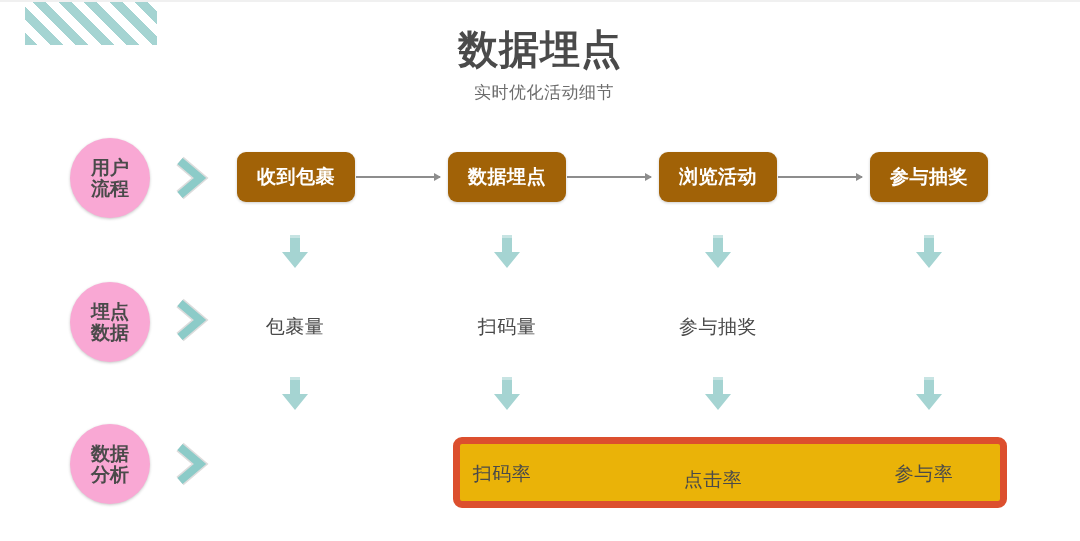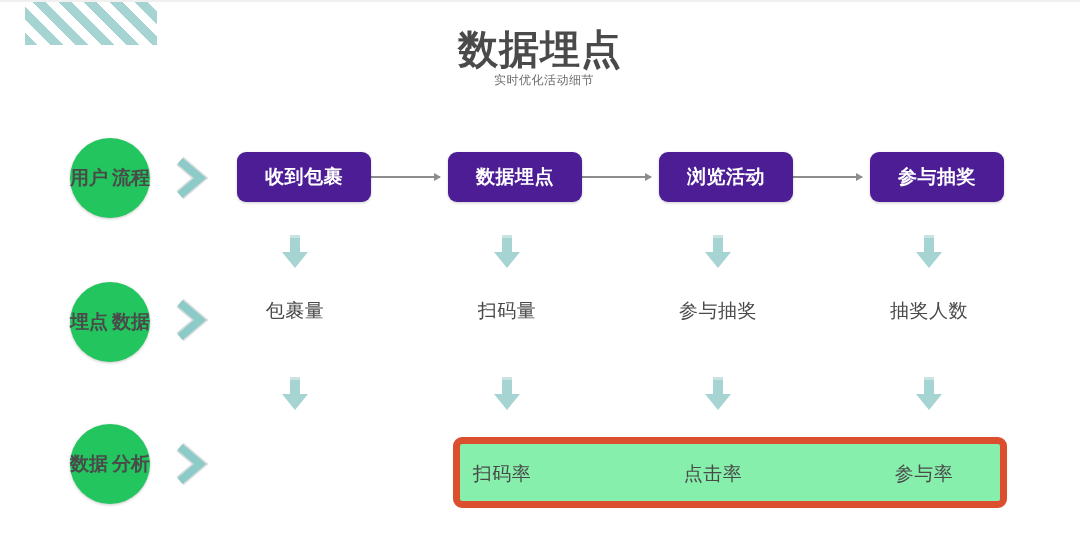--- a/index.html
+++ b/index.html
@@ -55,21 +55,22 @@
     text-align: center;
   }
   .slide-title {
     font-size: 40px;
     font-weight: bold;
     color: #4a4a4a;
     letter-spacing: 1px;
     line-height: 1.15;
   }
   .slide-subtitle {
-    font-size: 12px;
+    margin-top: 9px;
+    font-size: 17px;
     color: #6d6d6d;
     letter-spacing: 0.5px;
     padding-left: 8px;
   }
 
   
   .row {
     position: absolute;
     left: 0;
     width: 1080px;
@@ -78,25 +79,26 @@
   .row-data   { top: 282px; height: 78px; }
   .row-analys { top: 424px; height: 86px; }
 
   
   .badge {
     position: absolute;
     left: 70px;
     width: 80px;
     height: 80px;
     border-radius: 50%;
-    background: #22c55e;
+    background: #f9a8d4;
     box-shadow: 0 1px 3px rgba(0,0,0,0.22);
     display: flex;
+    flex-direction: column;
     align-items: center;
-    justify-content: space-between;
+    justify-content: center;
     color: #4a4a4a;
     font-weight: bold;
     font-size: 19px;
     line-height: 1.12;
   }
   .row-flow   .badge { top: 0px; }
   .row-data   .badge { top: 0px; }
   .row-analys .badge { top: 0px; }
   .badge span { display: block; }
 
@@ -108,25 +110,25 @@
     height: 50px;
   }
   .row-flow   .chevron { top: 15px; }
   .row-data   .chevron { top: 13px; }
   .row-analys .chevron { top: 15px; }
   .chevron svg { display: block; }
 
   
   .pbox {
     position: absolute;
-    width: 134px;
+    width: 118px;
     height: 50px;
     top: 14px;
     border-radius: 9px;
-    background: #4c1d95;
+    background: #a16207;
     box-shadow: 0 1px 3px rgba(0,0,0,0.2);
     color: #ffffff;
     font-weight: bold;
     font-size: 19px;
     display: flex;
     align-items: center;
     justify-content: center;
     letter-spacing: 0.5px;
   }
   .pbox.c0 { left: 237px; }
@@ -172,21 +174,21 @@
   }
   .darrow.c0 { left: 280px; }
   .darrow.c1 { left: 492px; }
   .darrow.c2 { left: 703px; }
   .darrow.c3 { left: 914px; }
   .darrow svg { display: block; }
 
   
   .metric {
     position: absolute;
-    top: 16px;
+    top: 32px;
     width: 160px;
     text-align: center;
     font-size: 19px;
     color: #4a4a4a;
     letter-spacing: 0.5px;
   }
   .metric.c0 { left: 215px; }
   .metric.c1 { left: 427px; }
   .metric.c2 { left: 638px; }
   .metric.c3 { left: 849px; }
@@ -194,38 +196,38 @@
   
   .redbox {
     position: absolute;
     left: 453px;
     top: 437px;
     width: 554px;
     height: 71px;
     box-sizing: border-box;
     border: 7px solid #dc4f2e;
     border-radius: 9px;
-    background: #86efac;
+    background: #eab308;
   }
   .redbox-inner {
     position: relative;
     width: 100%;
     height: 100%;
   }
   .kpi {
     position: absolute;
     top: 17px;
     width: 150px;
     text-align: center;
     font-size: 19px;
     color: #4a4a4a;
     letter-spacing: 0.5px;
   }
   .kpi.c1 { left: -33px; }
-  .kpi.c2 { left: 178px; }
+  .kpi.c2 { left: 178px; margin-top: 6px; }
   .kpi.c3 { left: 389px; }
 </style>
 </head>
 <body>
 
 <div id="slide">
 
   <div class="top-rule"></div>
 
   <div class="stripes"></div>
@@ -296,21 +298,20 @@
     <div class="chevron">
       <svg width="40" height="50" viewBox="0 0 40 50">
         <polyline points="10,8 30,25 10,42" fill="none" stroke="#dcdcdc" stroke-width="11" stroke-linecap="butt" stroke-linejoin="miter"></polyline>
         <polyline points="10,8 30,25 10,42" fill="none" stroke="#8ccbc8" stroke-width="8" stroke-linecap="butt" stroke-linejoin="miter"></polyline>
       </svg>
     </div>
 
     <div class="metric c0">包裹量</div>
     <div class="metric c1">扫码量</div>
     <div class="metric c2">参与抽奖</div>
-    <div class="metric c3">抽奖人数</div>
   </div>
 
   <div class="arrow-row ar2">
     <div class="darrow c0">
       <svg width="30" height="36" viewBox="0 0 30 36">
         <path d="M10 1 H20 V18 H28 L15 34 L2 18 H10 Z" fill="#a5d4d2"></path>
         <rect x="10" y="1" width="10" height="3" fill="#c7e4e3"></rect>
       </svg>
     </div>
     <div class="darrow c1">

